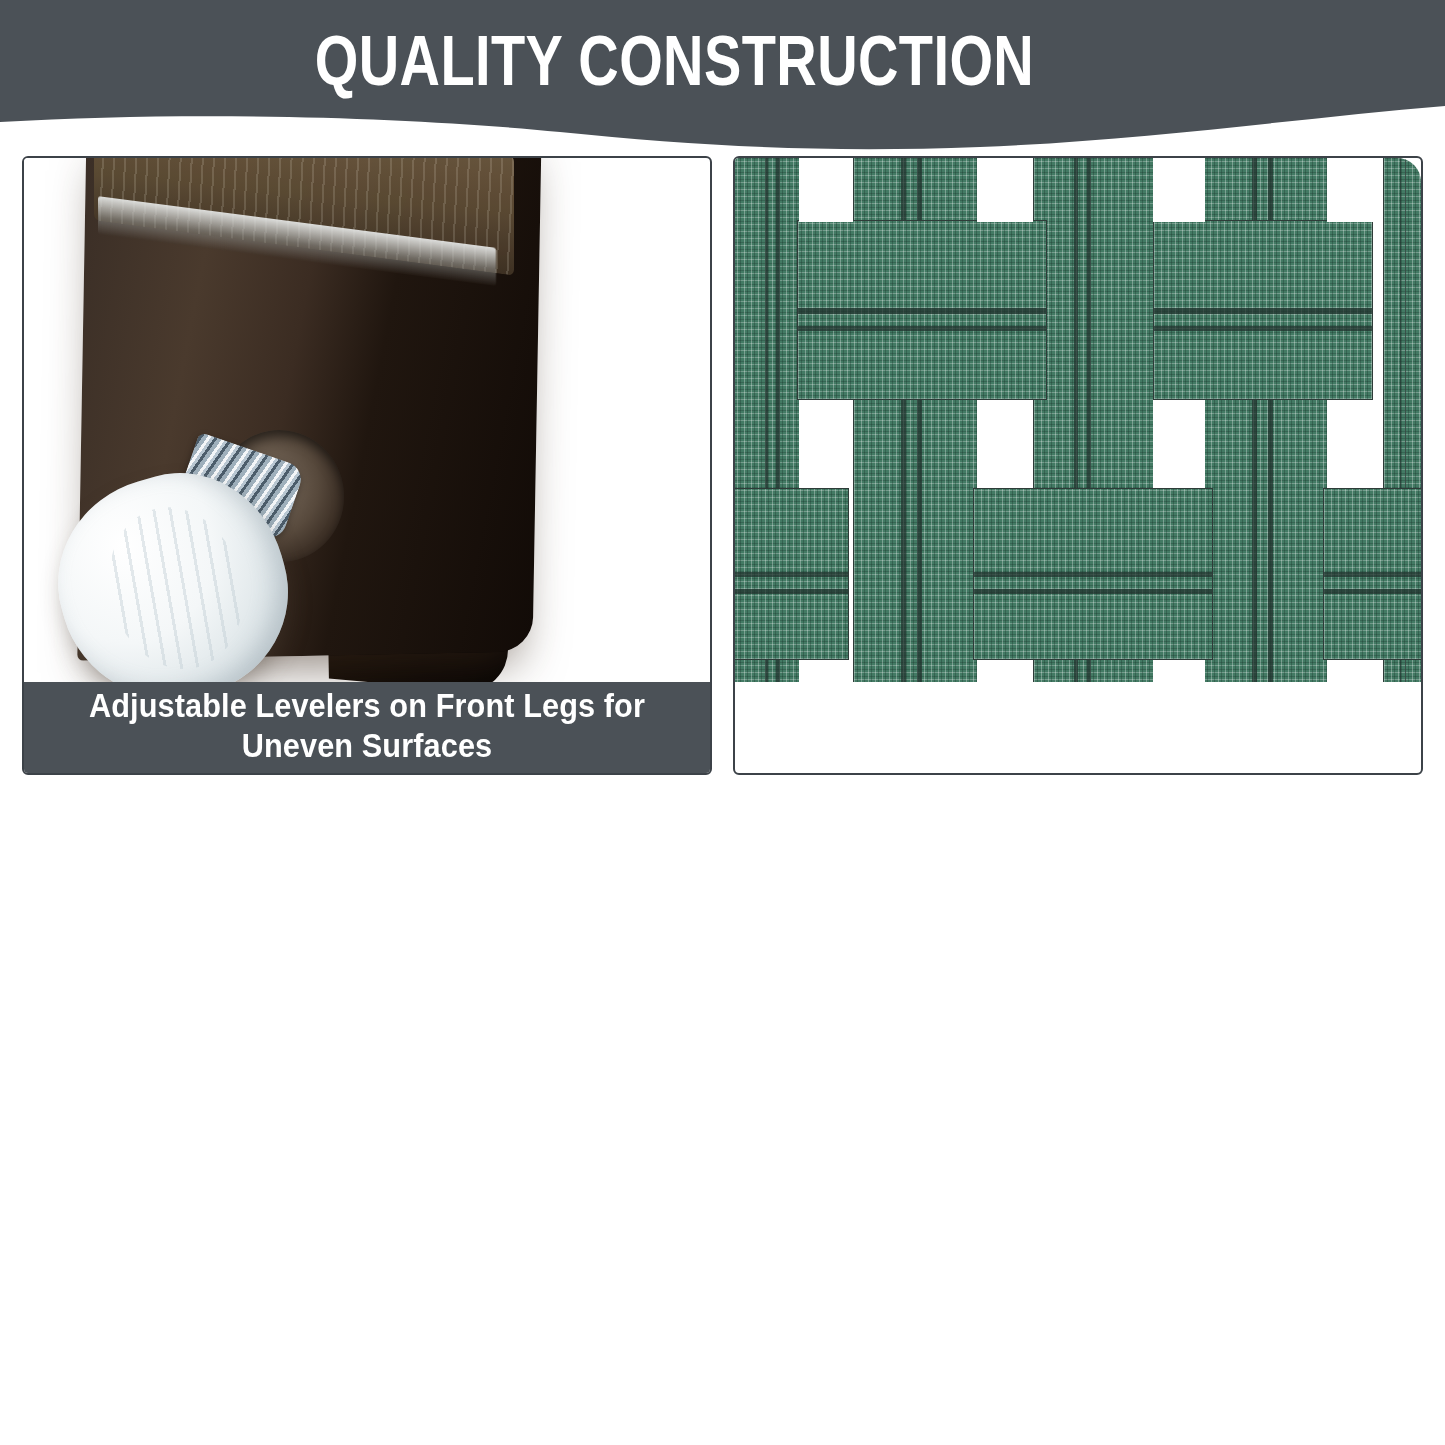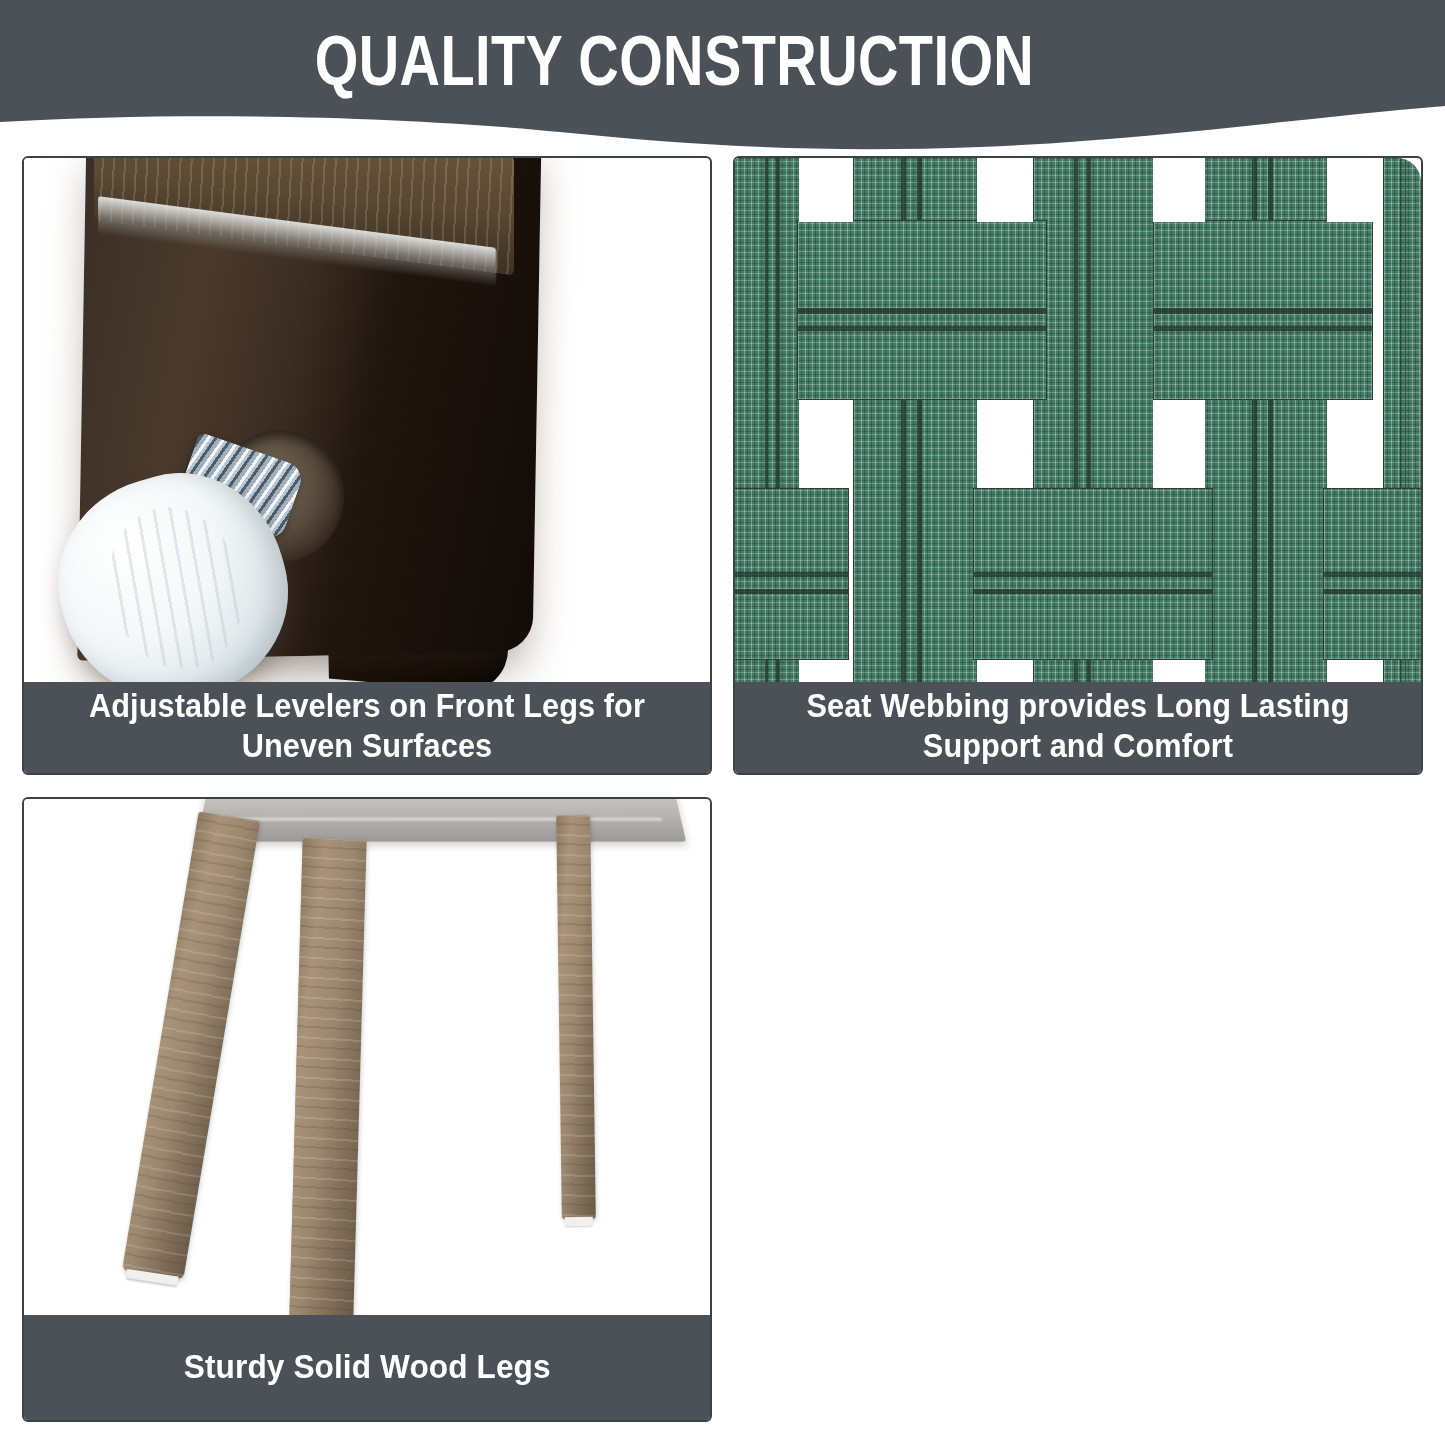--- a/index.html
+++ b/index.html
@@ -376,40 +376,17 @@
       <div style="position:absolute;left:64px; top:242px; width:54px; height:88px;background:#fff;"></div>
       <div style="position:absolute;left:242px;top:242px; width:56px; height:88px;background:#fff;"></div>
       <div style="position:absolute;left:418px;top:242px; width:52px; height:88px;background:#fff;"></div>
       <div style="position:absolute;left:592px;top:242px; width:52px; height:88px;background:#fff;"></div>
 
       <div style="position:absolute;left:64px; top:502px; width:54px; height:34px;background:#fff;"></div>
       <div style="position:absolute;left:242px;top:502px; width:56px; height:34px;background:#fff;"></div>
       <div style="position:absolute;left:418px;top:502px; width:52px; height:34px;background:#fff;"></div>
       <div style="position:absolute;left:592px;top:502px; width:52px; height:34px;background:#fff;"></div>
     </div>
-    <div class="caption-bar">
-      <span class="caption-text">Seat Webbing provides Long Lasting Support and Comfort</span>
-    </div>
   </div>
 
-  <div class="panel col-left row-bottom">
-    <div class="media ph-legs round-tr">
-      <div class="seat"></div>
-      <div class="leg leg-back-left">
-          <span class="grain"></span>
-          <span class="glide"></span>
-        </div>
-      <div class="leg-front-edge"></div>
-      <div class="leg leg-front">
-          <span class="grain"></span>
-        </div>
-      <div class="leg leg-right">
-          <span class="grain"></span>
-          <span class="glide"></span>
-        </div>
-    </div>
-    <div class="caption-bar">
-      <span class="caption-text">Sturdy Solid Wood Legs</span>
-    </div>
-  </div>
 
 
 </div>
 
 </body></html>

